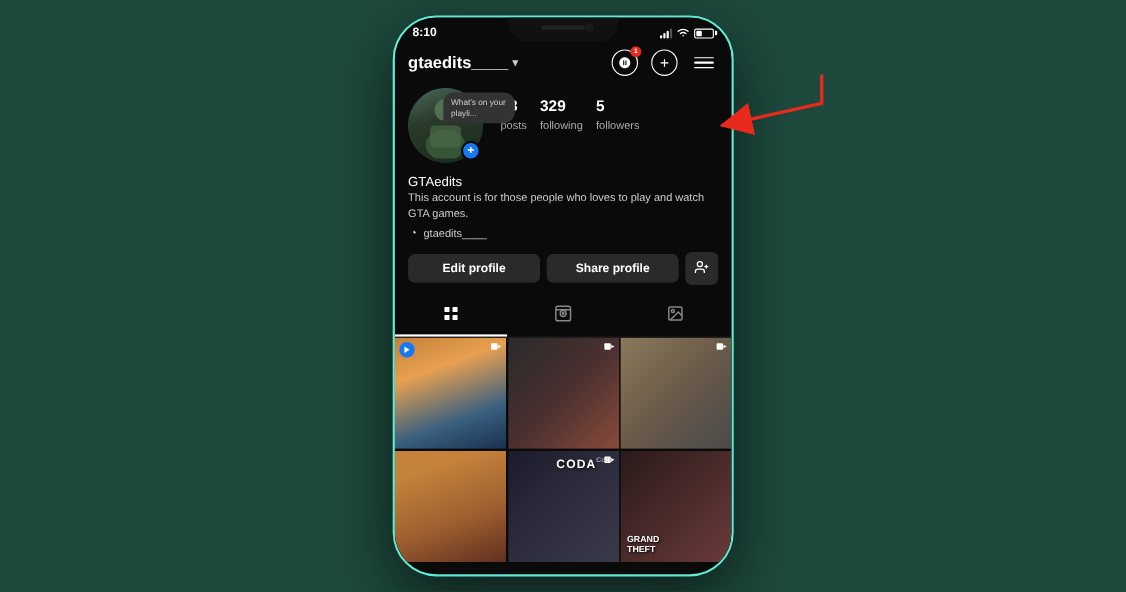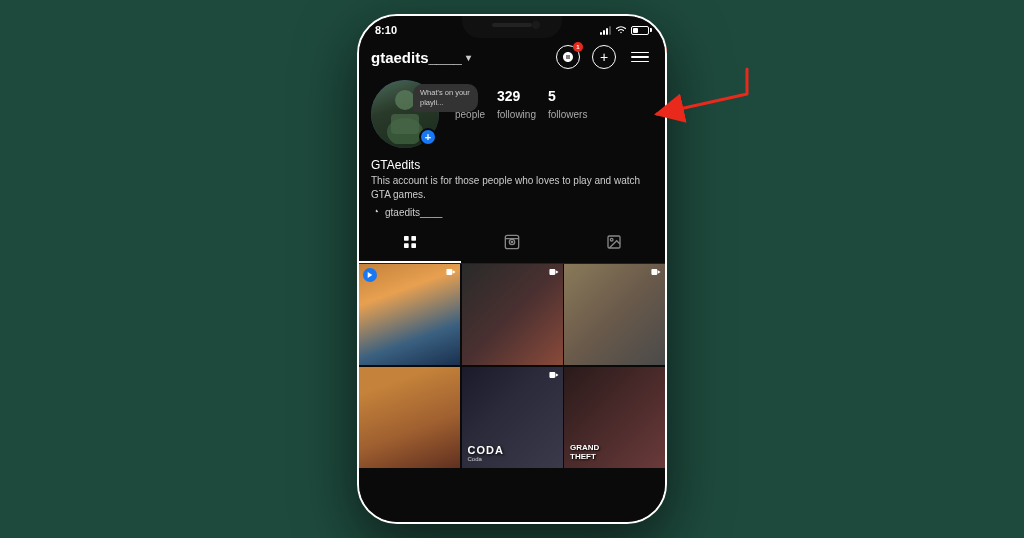--- a/index.html
+++ b/index.html
@@ -18,21 +18,21 @@
       position: relative;
       width: 310px;
       height: 510px;
     }
 
     .phone-frame {
       width: 310px;
       height: 510px;
       background: #111;
       border-radius: 40px;
-      border: 2px solid #ffffff;
+      border: 2px solid #5eead4;
       position: relative;
       overflow: hidden;
       box-shadow: 0 20px 60px rgba(0,0,0,0.6), inset 0 0 0 1px #444;
     }
 
     
     .phone-notch {
       position: absolute;
       top: 0;
       left: 50%;
@@ -214,21 +214,21 @@
       width: 18px;
       height: 1.5px;
       background: #fff;
       border-radius: 1px;
     }
 
     
     .story-note {
       position: absolute;
       top: 68px;
-      left: 54px;
+      left: 44px;
       background: #333;
       border-radius: 10px 10px 10px 2px;
       padding: 4px 7px;
       font-size: 7.5px;
       color: #ccc;
       max-width: 65px;
       line-height: 1.3;
       z-index: 5;
     }
 
@@ -574,21 +574,21 @@
                 <rect x="8" y="30" width="28" height="20" rx="4" fill="#4a6a4a" opacity="0.7"></rect>
               </svg>
             </div>
           </div>
           <div class="avatar-plus">+</div>
         </div>
 
         <div class="stats-row">
           <div class="stat-item">
             <span class="stat-number">48</span>
-            <span class="stat-label">people</span>
+            <span class="stat-label">posts</span>
           </div>
           <div class="stat-item">
             <span class="stat-number">329</span>
             <span class="stat-label">following</span>
           </div>
           <div class="stat-item">
             <span class="stat-number">5</span>
             <span class="stat-label">followers</span>
           </div>
         </div>
@@ -600,20 +600,34 @@
         <div class="bio-link">
           <span class="threads-icon">
             <svg width="10" height="10" viewBox="0 0 24 24" fill="#ccc">
               <path d="M13.197 8.095c.214.099.42.209.616.333-.744.19-1.348.624-1.813 1.19-.53.645-.796 1.43-.796 2.366 0 .936.29 1.73.862 2.362.573.63 1.32.95 2.234.95.7 0 1.31-.22 1.82-.65.51-.43.77-.98.77-1.63 0-.91-.48-1.55-1.43-1.88"></path>
             </svg>
           </span>
           <span>gtaedits____</span>
         </div>
       </div>
 
+      <div class="action-buttons">
+        <button class="action-btn">Edit profile</button>
+        <button class="action-btn">Share profile</button>
+        <button class="action-btn-icon">
+          <span>
+            <svg width="14" height="14" viewBox="0 0 24 24" fill="none" stroke="#fff" stroke-width="2">
+              <path d="M16 21v-2a4 4 0 0 0-4-4H6a4 4 0 0 0-4 4v2"></path>
+              <circle cx="9" cy="7" r="4"></circle>
+              <line x1="19" y1="8" x2="19" y2="14"></line>
+              <line x1="16" y1="11" x2="22" y2="11"></line>
+            </svg>
+          </span>
+        </button>
+      </div>
 
       <div class="content-tabs">
         <div class="content-tab active">
           <span>
             <svg width="16" height="16" viewBox="0 0 24 24" fill="#fff">
               <rect x="3" y="3" width="7" height="7" rx="1"></rect>
               <rect x="14" y="3" width="7" height="7" rx="1"></rect>
               <rect x="3" y="14" width="7" height="7" rx="1"></rect>
               <rect x="14" y="14" width="7" height="7" rx="1"></rect>
             </svg>
@@ -683,21 +697,21 @@
           <div class="grid-item-inner gi-4"></div>
         </div>
         <div class="grid-item">
           <div class="grid-item-inner gi-8" style="position:relative;">
             <div class="grid-video-icon">
               <svg width="10" height="8" viewBox="0 0 24 18" fill="#fff">
                 <rect x="1" y="2" width="14" height="14" rx="2"></rect>
                 <polygon points="16,5 23,9 16,13"></polygon>
               </svg>
             </div>
-            <div style="position:absolute; top:6px; left:6px; right:6px; bottom:6px; display:flex; flex-direction:column; justify-content:flex-end;">
+            <div style="position:absolute; top:6px; left:6px; right:6px; bottom:6px; display:flex; flex-direction:row; justify-content:flex-end;">
               <div class="coda-text" style="font-size:11px; font-weight:900; color:#fff; text-shadow:1px 1px 3px #000; letter-spacing:1px;">CODA</div>
               <div class="coda-subtitle">Coda</div>
             </div>
           </div>
         </div>
         <div class="grid-item">
           <div class="grid-item-inner gi-9" style="position:relative;">
             <div class="grid-text-overlay">
               <div class="grand-theft-text">GRAND<br>THEFT</div>
             </div>

